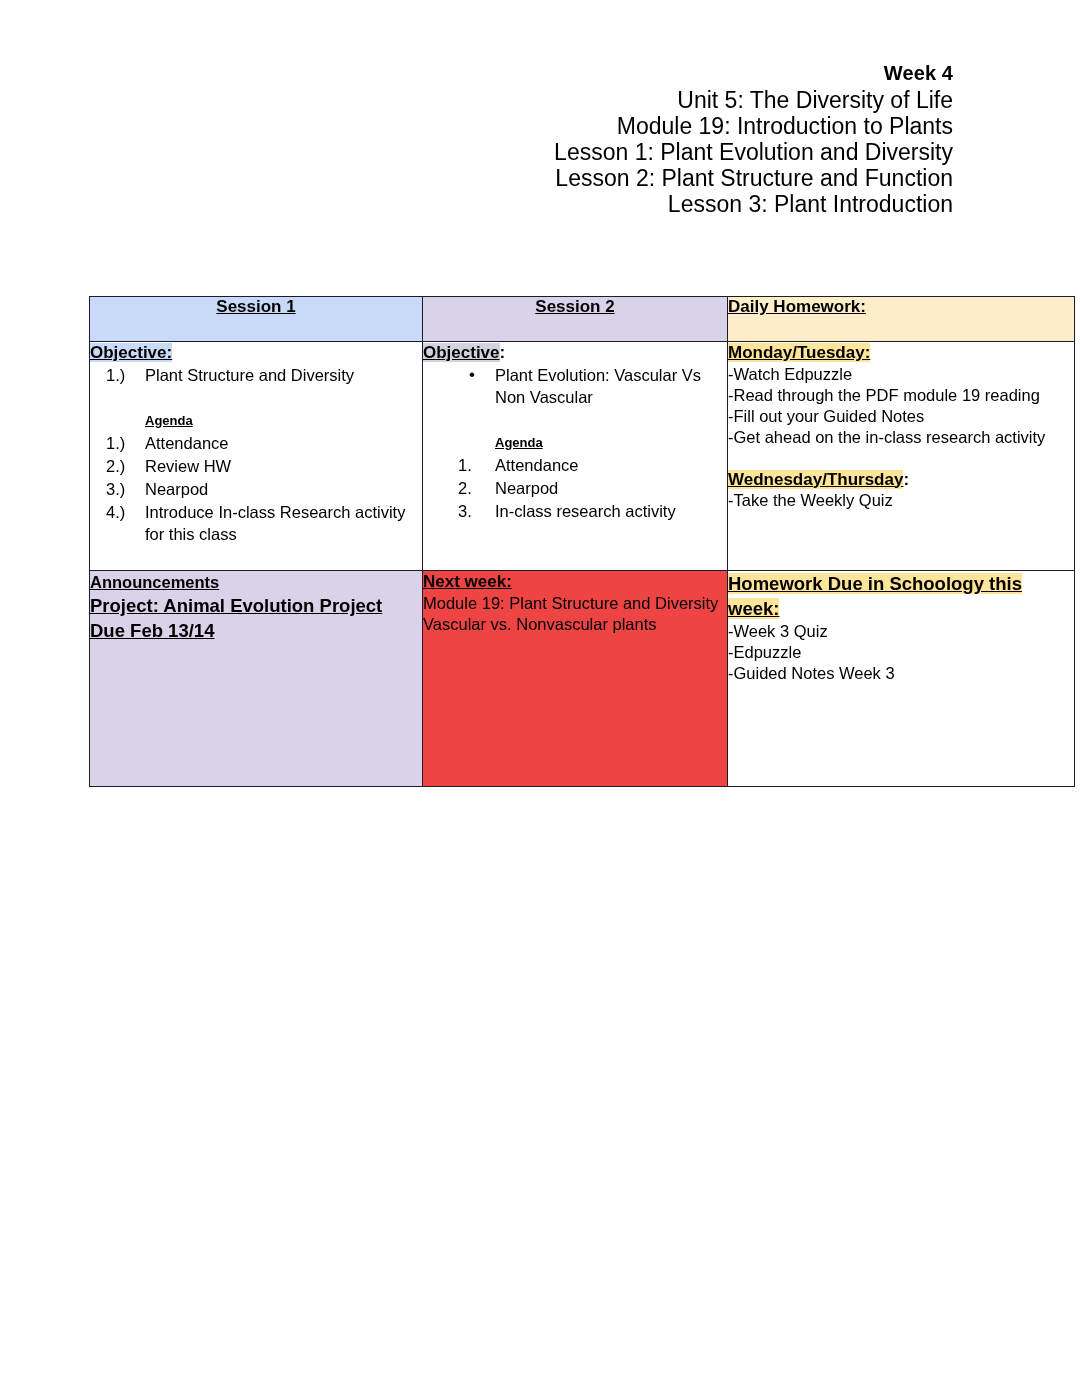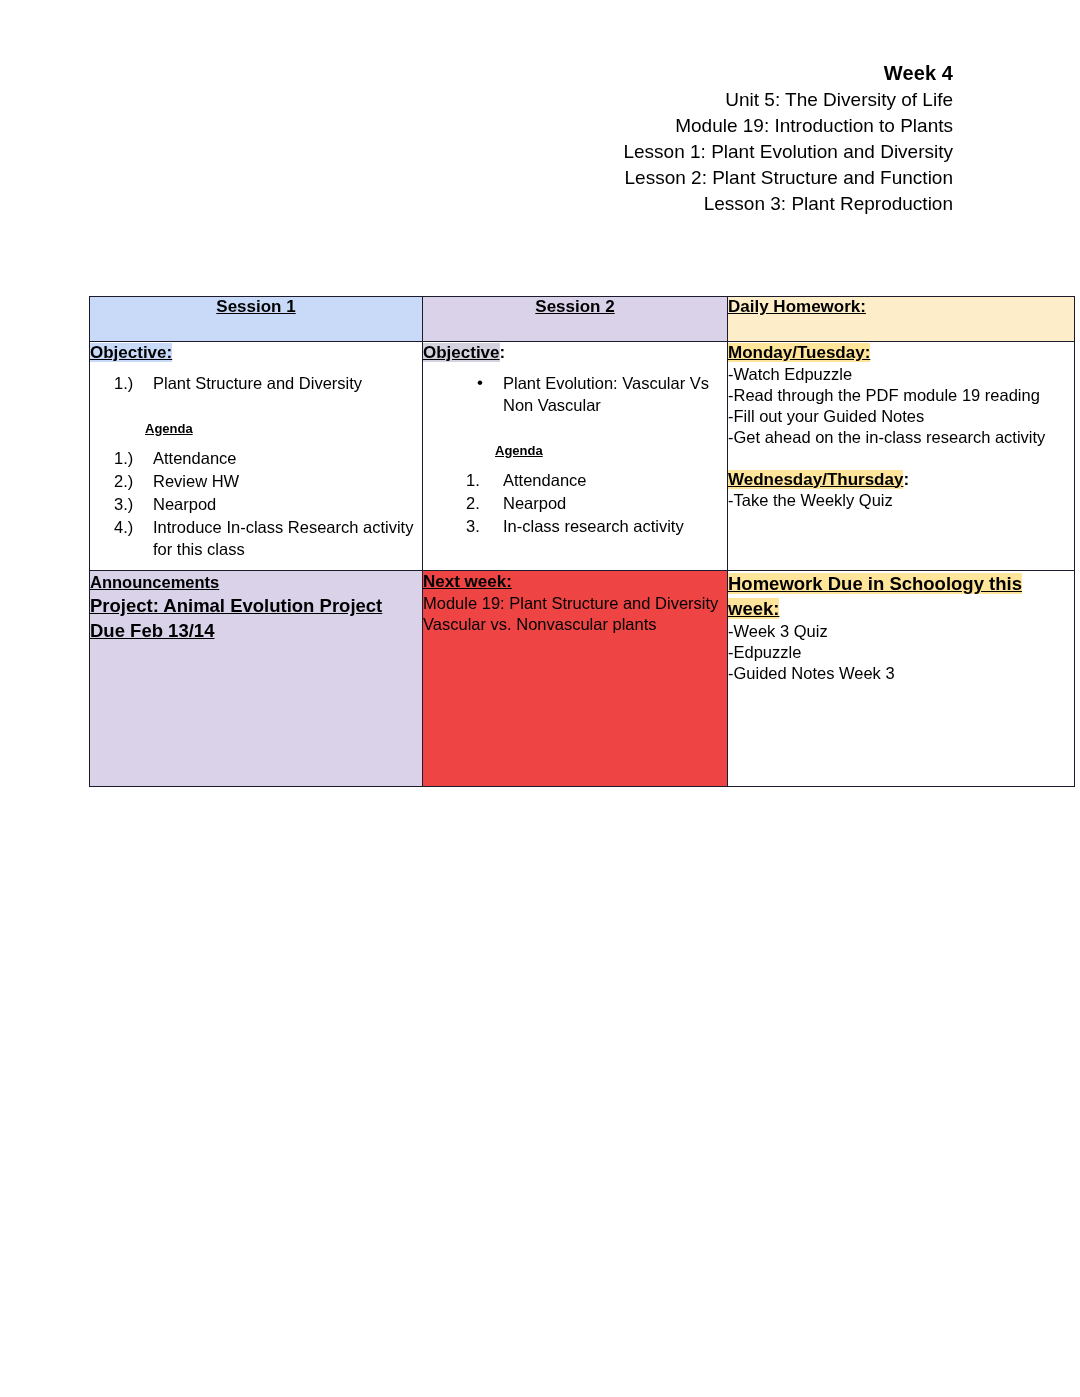--- a/index.html
+++ b/index.html
@@ -24,21 +24,21 @@
     width: 953px;
     text-align: right;
   }
   .doc-header .title {
     font-size: 20px;
     font-weight: bold;
     line-height: 27px;
     letter-spacing: .1px;
   }
   .doc-header .subline {
-    font-size: 19px;
+    font-size: 23px;
     font-weight: normal;
     line-height: 26px;
   }
 
   
   .schedule {
     position: absolute;
     left: 89px;
     top: 296px;
     width: 985px;
@@ -83,21 +83,21 @@
 
   .cell-head {
     font-weight: bold;
     font-size: 17px;
     display: inline;
   }
   .u { text-decoration: underline; }
 
   
   ol.agenda, ul.agenda {
-    margin: 8px;
+    margin: 0;
     padding: 0 0 0 55px;
   }
   ol.agenda { list-style: none; counter-reset: ag; }
   ol.agenda > li {
     position: relative;
     margin: 0 0 1px 0;
     line-height: 22px;
   }
   ol.paren > li { counter-increment: ag; }
   ol.paren > li::before {
@@ -158,21 +158,21 @@
 </style>
 </head>
 <body>
 
 <div class="doc-header">
   <div class="title">Week 4</div>
   <div class="subline">Unit 5: The Diversity of Life</div>
   <div class="subline">Module 19: Introduction to Plants</div>
   <div class="subline">Lesson 1: Plant Evolution and Diversity</div>
   <div class="subline">Lesson 2: Plant Structure and Function</div>
-  <div class="subline">Lesson 3: Plant Reproduction</div>
+  <div class="subline">Lesson 3: Plant Introduction</div>
 </div>
 
 <table class="schedule">
   <colgroup>
     <col class="col-1">
       <col class="col-2">
       <col class="col-3">
   </colgroup>
 
   <tbody>

